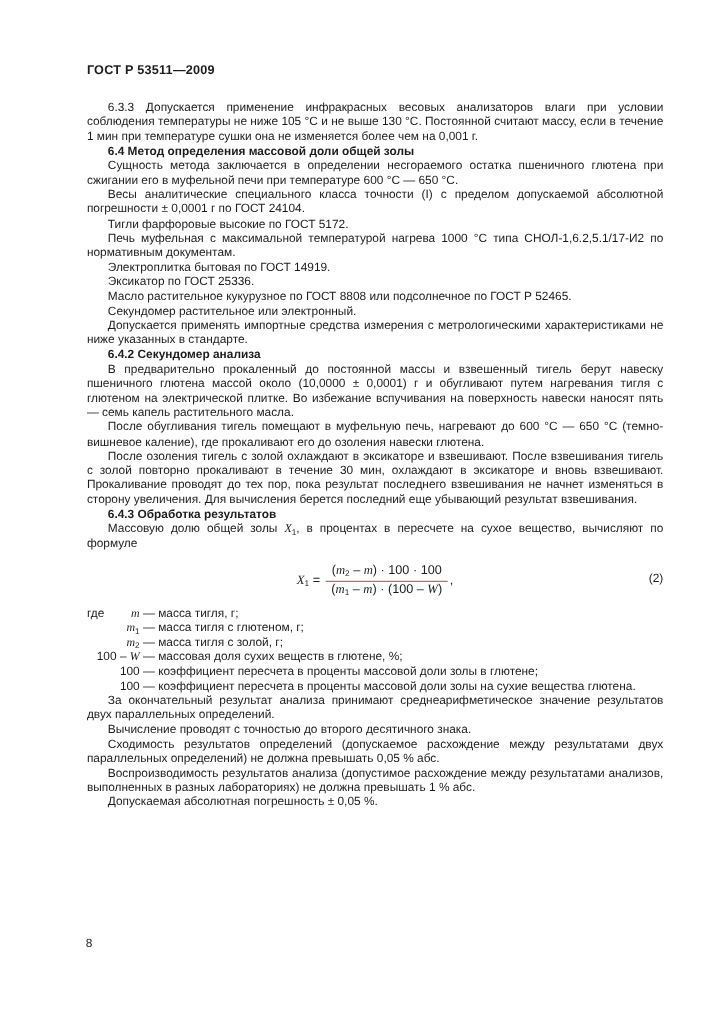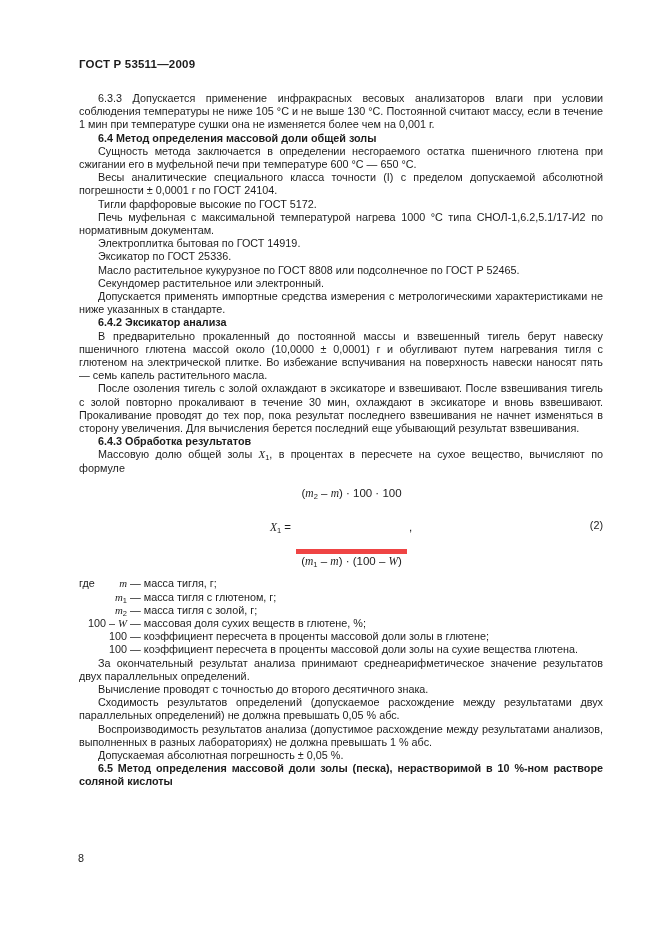--- a/index.html
+++ b/index.html
@@ -30,21 +30,21 @@
   .formula-row{
     position:relative;text-align:center;
     padding:12px 0 9px;text-indent:0;
   }
   .formula-expr{display:inline-block;font-size:11.5px;}
   .frac{
     display:inline-flex;flex-direction:column;
     text-align:center;vertical-align:middle;margin:0 2px;
   }
   .fnum{display:block;padding:0 5px 1px;}
-  .fden{display:block;border-top:5px solid #ef4444;padding:1px 5px 0;margin-top:48px;}
+  .fden{display:block;border-top:1px solid #ef4444;padding:1px 5px 0;}
   .eq-num{position:absolute;right:0;top:50%;transform:translateY(-50%);}
   .def-line{
     display:flex;margin-left:-14px;position:relative;
     text-align:left;text-indent:0;
   }
   .def-label{position:absolute;left:14px;top:0;}
   .def-term{flex:none;width:62px;text-align:right;white-space:pre;}
   .def-dash{flex:none;white-space:pre;}
   .def-desc{flex:1;}
   .page-number{position:absolute;left:78px;top:852px;}
@@ -60,22 +60,23 @@
       <p class="para heading">6.4 Метод определения массовой доли общей золы</p>
       <p class="para">Сущность метода заключается в определении несгораемого остатка пшеничного глютена при сжигании его в муфельной печи при температуре 600 °С — 650 °С.</p>
       <p class="para">Весы аналитические специального класса точности (I) с пределом допускаемой абсолютной погрешности ± 0,0001 г по ГОСТ 24104.</p>
       <p class="para">Тигли фарфоровые высокие по ГОСТ 5172.</p>
       <p class="para">Печь муфельная с максимальной температурой нагрева 1000 °С типа СНОЛ-1,6.2,5.1/17-И2 по нормативным документам.</p>
       <p class="para">Электроплитка бытовая по ГОСТ 14919.</p>
       <p class="para">Эксикатор по ГОСТ 25336.</p>
       <p class="para">Масло растительное кукурузное по ГОСТ 8808 или подсолнечное по ГОСТ Р 52465.</p>
       <p class="para">Секундомер растительное или электронный.</p>
       <p class="para">Допускается применять импортные средства измерения с метрологическими характеристиками не ниже указанных в стандарте.</p>
-      <p class="para heading">6.4.2 Эксикатор анализа</p>
+      <p class="para heading">6.4.2 Секундомер анализа</p>
       <p class="para">В предварительно прокаленный до постоянной массы и взвешенный тигель берут навеску пшеничного глютена массой около (10,0000 ± 0,0001) г и обугливают путем нагревания тигля с глютеном на электрической плитке. Во избежание вспучивания на поверхность навески наносят пять — семь капель растительного масла.</p>
+      <p class="para">После обугливания тигель помещают в муфельную печь, нагревают до 600 °С — 650 °С (темно-вишневое каление), где прокаливают его до озоления навески глютена.</p>
       <p class="para">После озоления тигель с золой охлаждают в эксикаторе и взвешивают. После взвешивания тигель с золой повторно прокаливают в течение 30 мин, охлаждают в эксикаторе и вновь взвешивают. Прокаливание проводят до тех пор, пока результат последнего взвешивания не начнет изменяться в сторону увеличения. Для вычисления берется последний еще убывающий результат взвешивания.</p>
       <p class="para heading">6.4.3 Обработка результатов</p>
       <p class="para"><span>Массовую долю общей золы </span><i>X</i><sub>1</sub><span>, в процентах в пересчете на сухое вещество, вычисляют по формуле</span></p>
       <div class="formula-row"><span class="formula-expr"><i>X</i><sub>1</sub><span> = </span><span class="frac">
             <span class="fnum"><span>(</span><i>m</i><sub>2</sub><span> – </span><i>m</i><span>) · 100 · 100</span></span>
             <span class="fden"><span>(</span><i>m</i><sub>1</sub><span> – </span><i>m</i><span>) · (100 – </span><i>W</i><span>)</span></span>
           </span><span>,</span></span><span class="eq-num">(2)</span></div>
       <div class="def-line">
         <span class="def-label">где</span>
         <span class="def-term"><i>m</i></span>
@@ -105,17 +106,16 @@
       <div class="def-line">
         <span class="def-term"><span>100</span></span>
         <span class="def-dash"> — </span>
         <span class="def-desc">коэффициент пересчета в проценты массовой доли золы на сухие вещества глютена.</span>
       </div>
       <p class="para">За окончательный результат анализа принимают среднеарифметическое значение результатов двух параллельных определений.</p>
       <p class="para">Вычисление проводят с точностью до второго десятичного знака.</p>
       <p class="para">Сходимость результатов определений (допускаемое расхождение между результатами двух параллельных определений) не должна превышать 0,05 % абс.</p>
       <p class="para">Воспроизводимость результатов анализа (допустимое расхождение между результатами анализов, выполненных в разных лабораториях) не должна превышать 1 % абс.</p>
       <p class="para">Допускаемая абсолютная погрешность ± 0,05 %.</p>
-      <p class="para heading">6.5 Метод определения массовой доли золы (песка), нерастворимой в 10 %-ном растворе соляной кислоты</p>
     </div>
 
   <div class="page-number">8</div>
 </div>
 
 </body></html>

